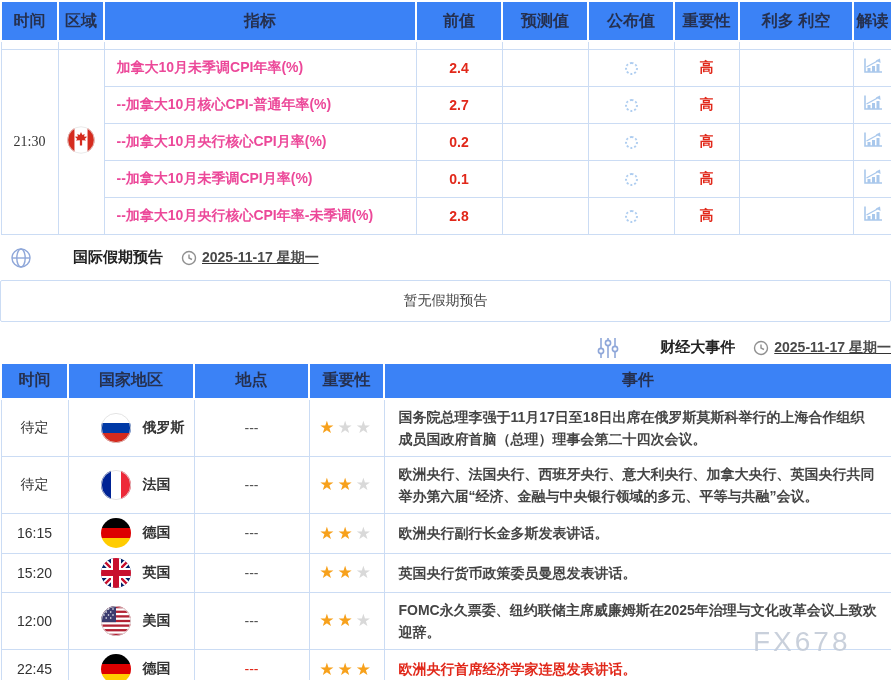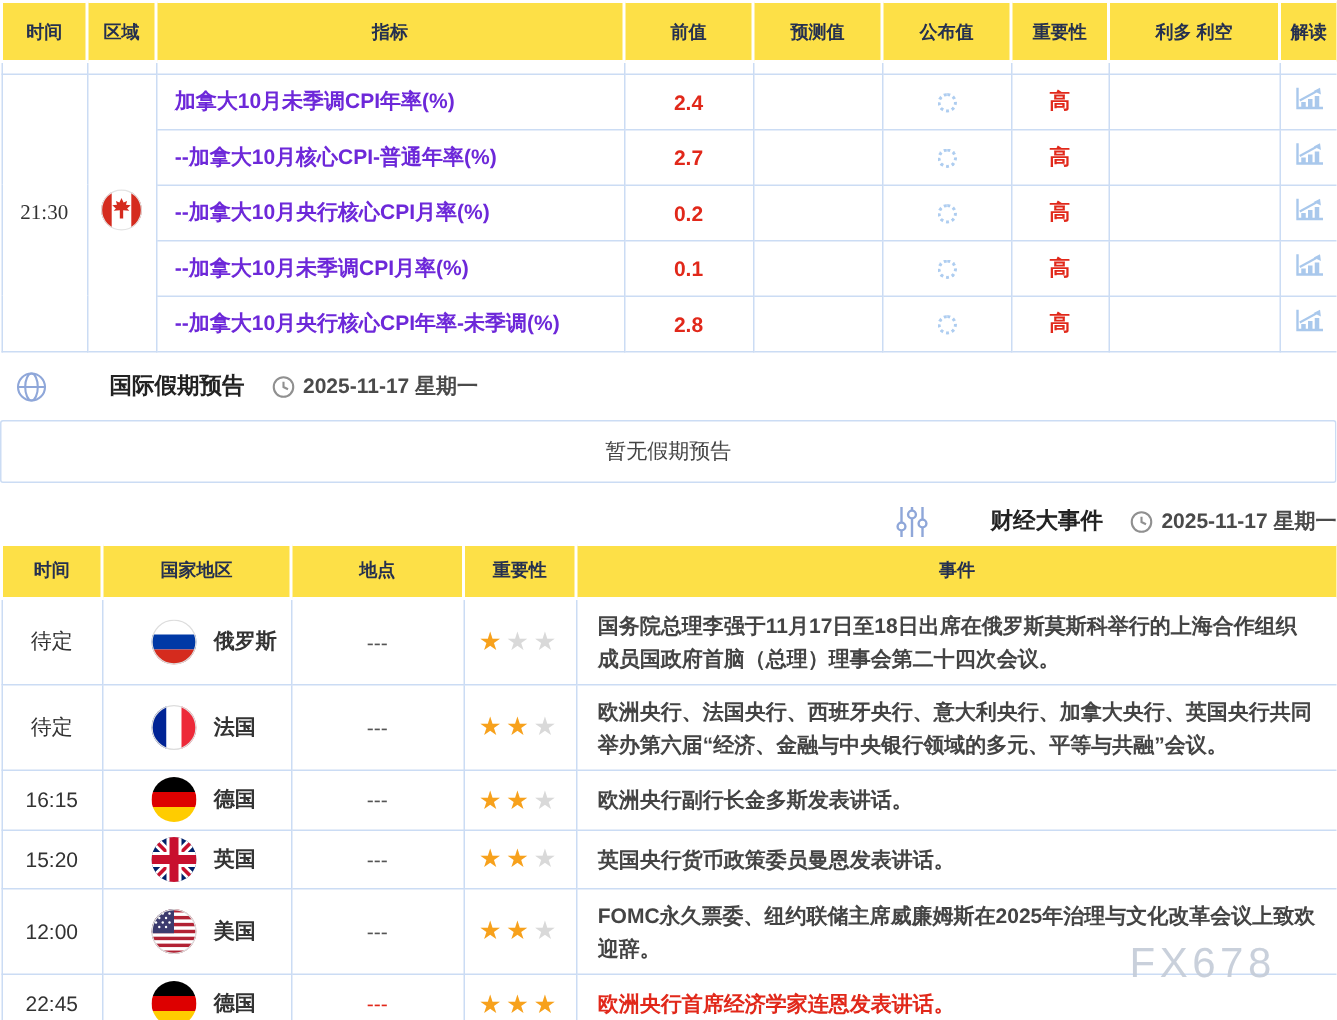--- a/index.html
+++ b/index.html
@@ -1,40 +1,40 @@
 <!DOCTYPE html>
 <html><head>
 <meta charset="utf-8">
 <style>
   * { margin:0; padding:0; box-sizing:border-box; }
   html,body { background:#fff; }
   body { font-family:"Liberation Sans", sans-serif; width:891px; height:680px; overflow:hidden; position:relative; color:#333; }
 
   
   table { border-collapse:collapse; table-layout:fixed; width:891px; background:#fff; }
-  th { background:#fde047; color:#25304f; font-size:12px; font-weight:bold; border:2px solid #ffffff; padding:0; }
+  th { background:#3b82f6; color:#25304f; font-size:16px; font-weight:bold; border:2px solid #ffffff; padding:0; }
   td { border:1px solid #cbdcf4; font-size:14px; text-align:center; vertical-align:middle; padding:0; }
 
   .t1 thead tr { height:40px; }
   .t1 tr.sliver { height:8px; }
   .t1 tbody tr { height:37px; }
   .t1 td.indicator { text-align:left; padding-left:12px; }
-  .t1 .ind-text { color:#6d28d9; font-weight:bold; cursor:pointer; }
+  .t1 .ind-text { color:#ec4899; font-weight:bold; cursor:pointer; }
   .t1 td.prev { color:#e1281a; font-weight:bold; }
   .t1 td.imp { color:#e1281a; font-weight:bold; }
   .time-txt { color:#333; font-size:14px;font-family:Liberation Serif, serif; }
 
   .spinner { display:inline-block; width:13px; height:13px; border:2px dotted #aecdf0; border-radius:50%; vertical-align:middle; }
   .chart-btn { display:inline-block; cursor:pointer; line-height:0; }
 
   
   .sec-head { display:flex; align-items:center; height:26px; padding-left:8px; }
   .sec-head .sec-icon { width:26px; display:flex; justify-content:center; line-height:0; }
   .sec-title { font-size:15px; font-weight:bold; color:#222; margin-left:8px;padding-left:31px; }
-  .sec-date { display:flex; align-items:center; margin-left:18px; }
+  .sec-date { display:flex; align-items:center; margin-left:18px;text-decoration:underline; }
   .sec-date .d-txt { font-size:14px; font-weight:bold; color:#4a4a4a; margin-left:5px; }
   .holiday-head { margin-top:10px; }
   .events-head { margin-top:13px; margin-bottom:1px;justify-content:flex-end; }
 
   .empty-box { margin-top:9px; height:42px; border:1px solid #cbdcf4; border-radius:2px;
                display:flex; align-items:center; justify-content:center; font-size:14px; color:#444; }
 
   
   .t2 thead tr { height:36px; }
   .t2 td.ev { text-align:left; padding:6px 14px; line-height:22px; color:#444;font-weight:bold; }

